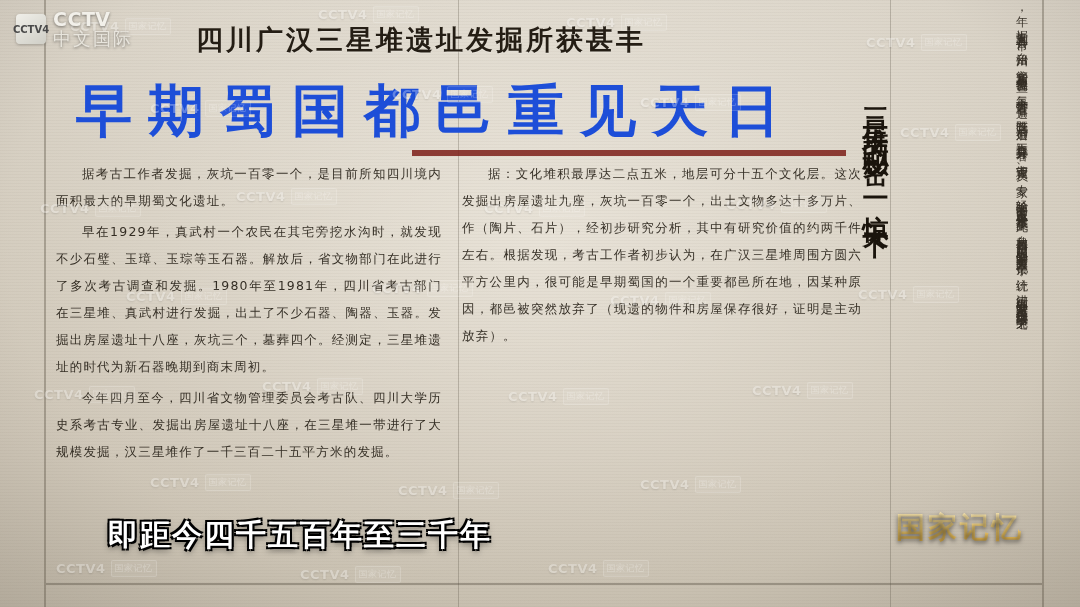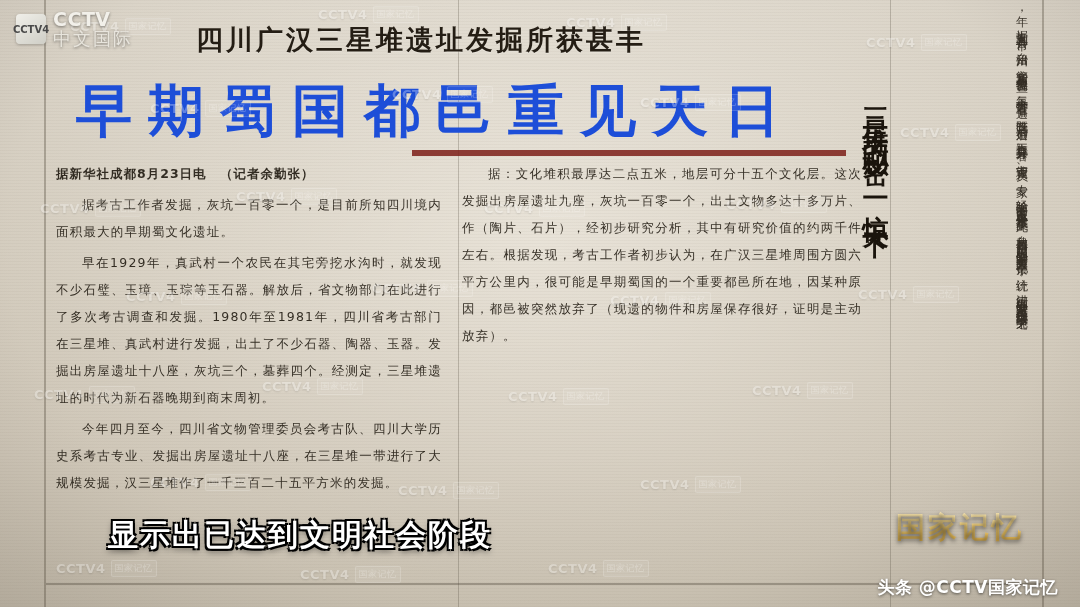--- a/index.html
+++ b/index.html
@@ -278,21 +278,20 @@
   <div class="frame-right"></div>
   <div class="colrule" style="left:458px;"></div>
   <div class="colrule" style="left:890px;"></div>
   <div class="bottom-rule"></div>
 
   <div class="kicker">四川广汉三星堆遗址发掘所获甚丰</div>
   <div class="headline">早期蜀国都邑重见天日</div>
   <div class="headline-underline"></div>
 
   <div class="col col-1">
-    <p class="col-head">据新华社成都8月23日电　（记者余勤张）</p>
     <p>据考古工作者发掘，灰坑一百零一个，是目前所知四川境内面积最大的早期蜀文化遗址。</p>
     <p>早在1929年，真武村一个农民在其宅旁挖水沟时，就发现不少石璧、玉璋、玉琮等玉石器。解放后，省文物部门在此进行了多次考古调查和发掘。1980年至1981年，四川省考古部门在三星堆、真武村进行发掘，出土了不少石器、陶器、玉器。发掘出房屋遗址十八座，灰坑三个，墓葬四个。经测定，三星堆遗址的时代为新石器晚期到商末周初。</p>
     <p>今年四月至今，四川省文物管理委员会考古队、四川大学历史系考古专业、发掘出房屋遗址十八座，在三星堆一带进行了大规模发掘，汉三星堆作了一千三百二十五平方米的发掘。</p>
   </div>
 
   <div class="col col-2">
     <p>据：文化堆积最厚达二点五米，地层可分十五个文化层。这次发掘出房屋遗址九座，灰坑一百零一个，出土文物多达十多万片、作（陶片、石片），经初步研究分析，其中有研究价值的约两千件左右。根据发现，考古工作者初步认为，在广汉三星堆周围方圆六平方公里内，很可能是早期蜀国的一个重要都邑所在地，因某种原因，都邑被突然放弃了（现遗的物件和房屋保存很好，证明是主动放弃）。</p>
   </div>
 
   <div class="v-title">三星堆的秘密　一惊天下</div>
@@ -410,20 +409,19 @@
     </div>
 
   <div class="bug">
     <div class="bug-mark">CCTV4</div>
     <div class="bug-text">
       <span class="bug-cctv">CCTV</span>
       <span class="bug-sub">中文国际</span>
     </div>
   </div>
 
-  <div class="subtitle">显示出已达到文明社会阶段</div>
+  <div class="subtitle">即距今四千五百年至三千年</div>
 
   <div class="proglogo-shadow">国家记忆</div>
   <div class="proglogo">国家记忆</div>
 
-  <div class="handle">头条 @CCTV国家记忆</div>
 
 </div>
 
 </body></html>

